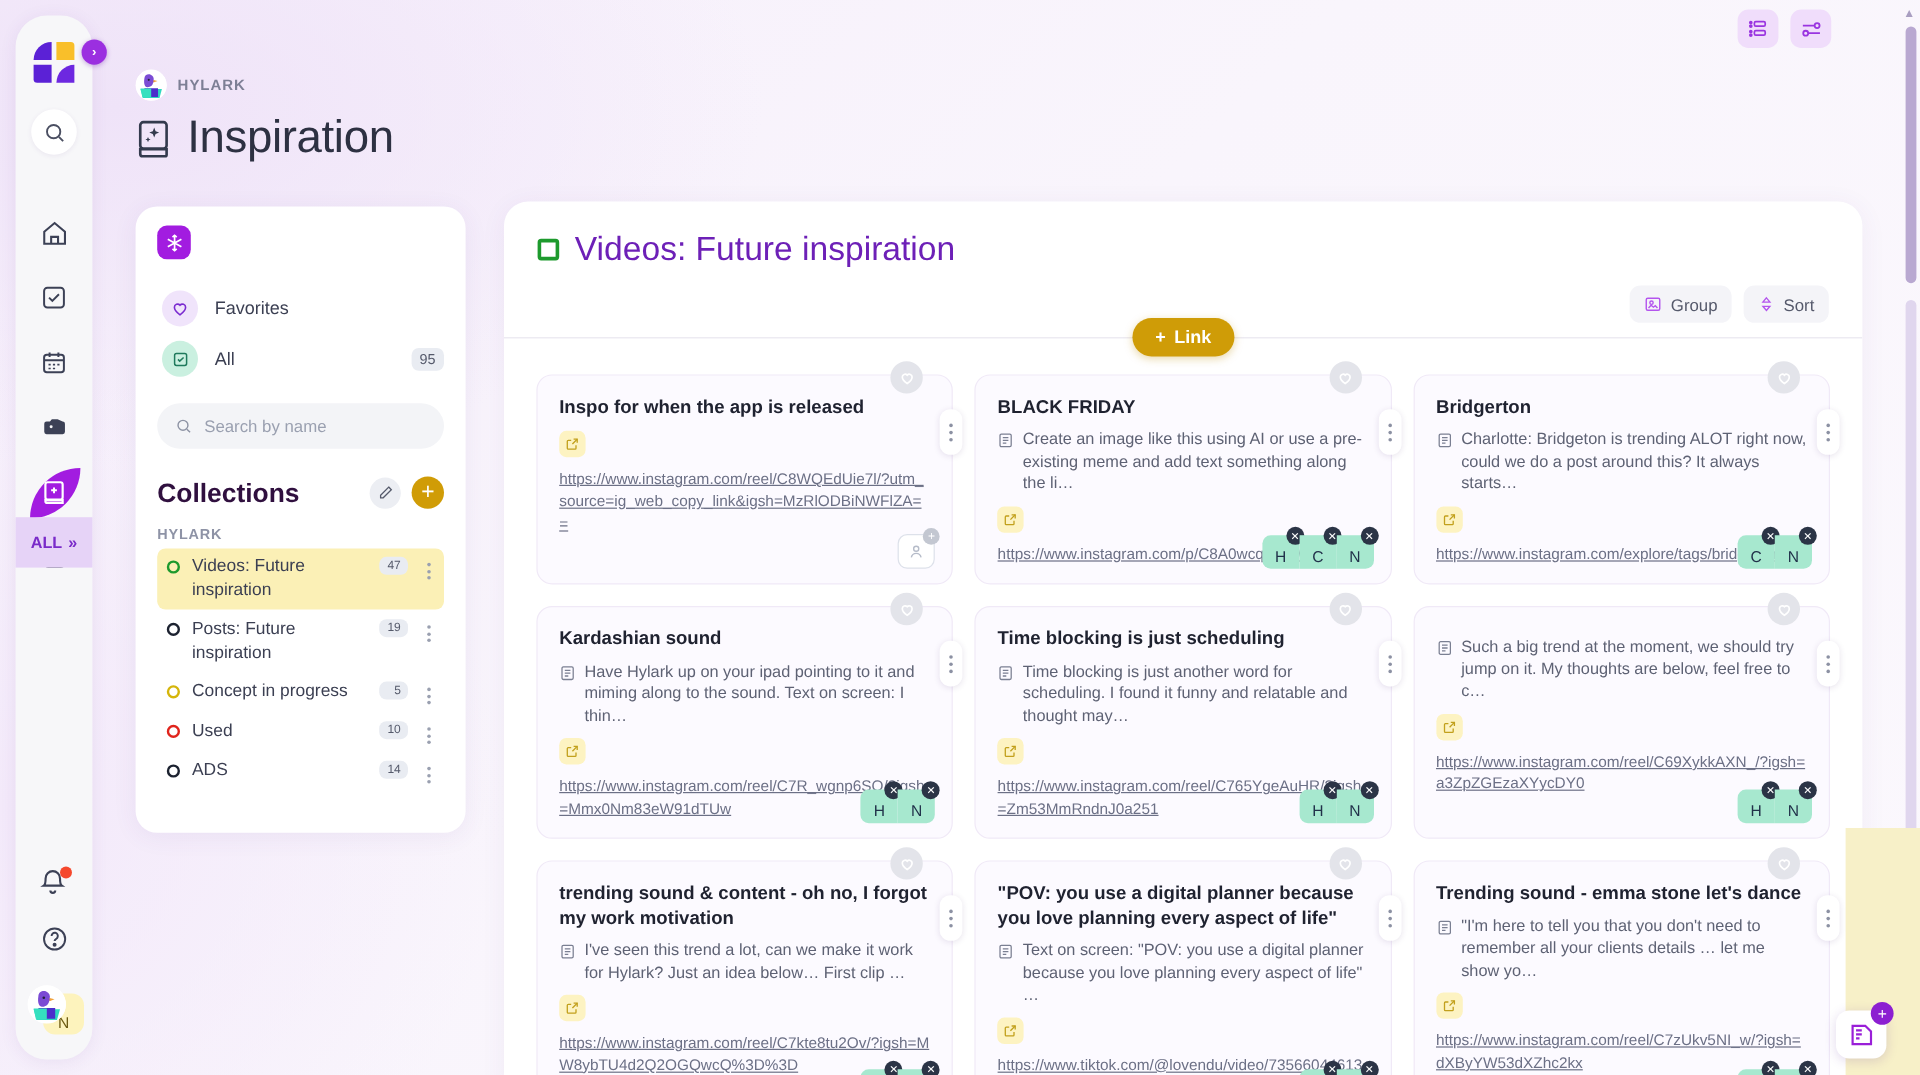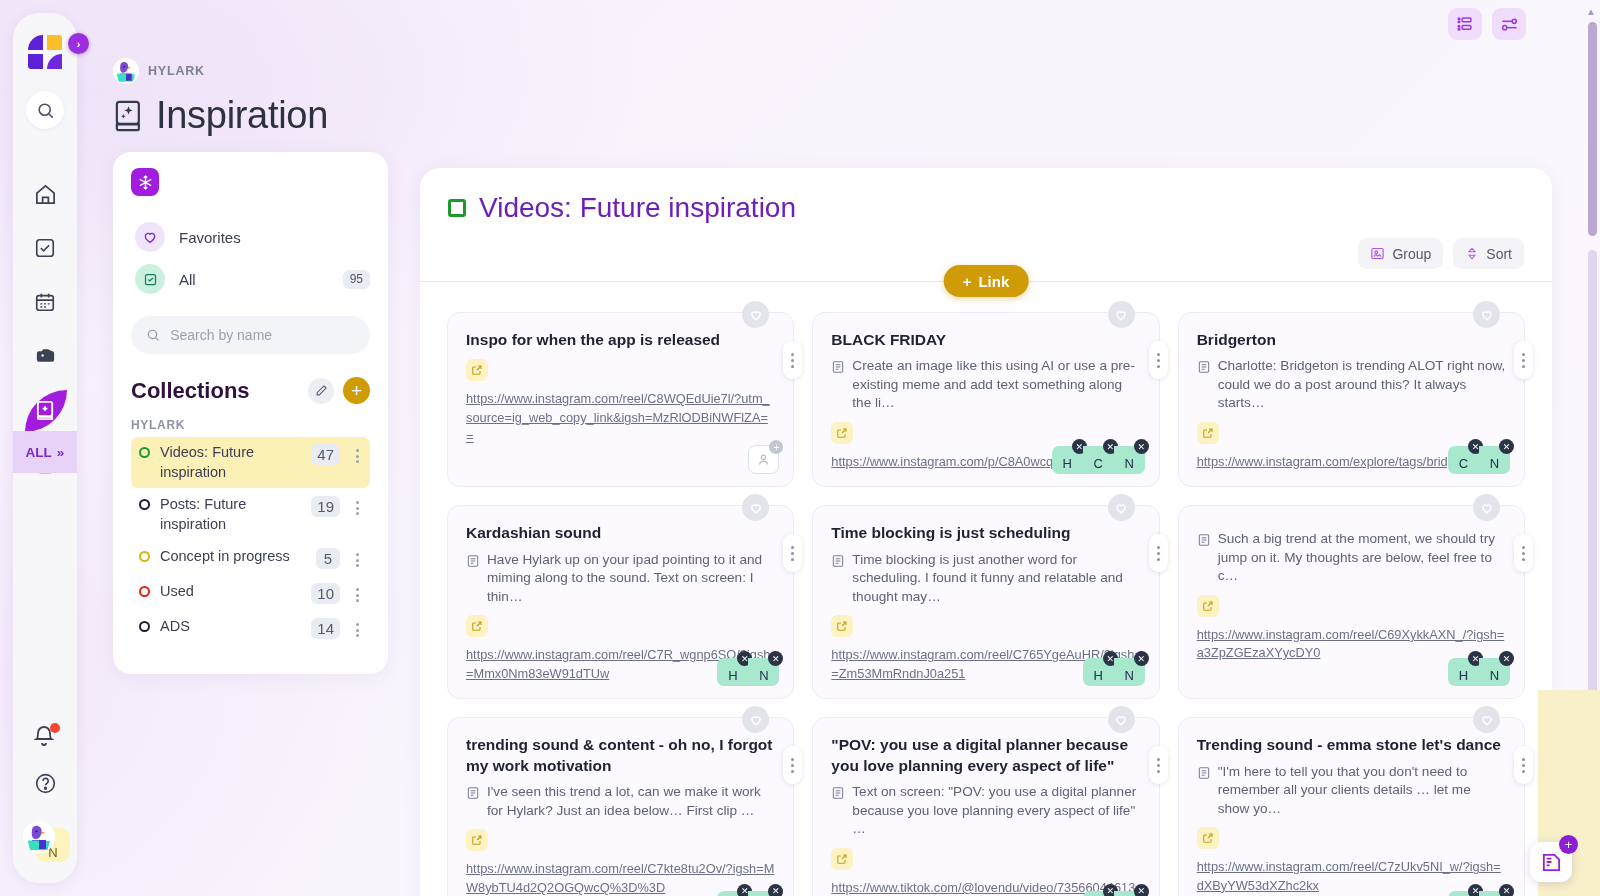--- a/index.html
+++ b/index.html
@@ -76,21 +76,21 @@
   
   #apphead { position:absolute; left: 113px; top: 58px; }
   .brandrow { display:flex; align-items:center; gap: 9px; }
   .brand-ava { width: 26px; height: 26px; border-radius:50%; background:#fff; overflow:hidden; flex:none;}
   .brand-name { font-size: 12.5px; font-weight: bold; letter-spacing: .8px; color: #7d7f95; }
   .pagetitle-row { display:flex; align-items:center; gap: 12px; margin-top: 10px; }
   .pagetitle { font-size: 38px; color: #2d3142; font-weight: 400; letter-spacing: -.3px;}
 
   
   #panel {
-    position:absolute; left: 113px; top: 152px;
+    position:absolute; left: 113px; top: 172px;
     width: 275px; height: 522px;
     background: #fff; border-radius: 18px;
     box-shadow: 0 3px 20px rgba(90,50,140,.07);
     padding: 16px 18px;
   }
   .panel-badge {
     width: 28px; height: 28px; border-radius: 8px; background:#a21ce0;
     display:flex; align-items:center; justify-content:center; margin-bottom: 20px;
   }
   .nav-item { display:flex; align-items:center; gap: 14px; padding: 6px 0 6px 4px; cursor:pointer; }
@@ -122,21 +122,21 @@
     display:flex; align-items:center; justify-content:center; font-size: 19px; line-height:0; cursor:pointer;
   }
   .group-label { font-size: 12px; font-weight:bold; letter-spacing:.7px; color:#8e93a6; margin: 14px 0 5px 0;}
   .coll-row {
     display:flex; align-items:flex-start; gap: 10px; padding: 6px 6px 6px 8px;
     border-radius: 7px; cursor:pointer; margin-bottom: 1px;
   }
   .coll-row.sel { background: #fbf0b6; }
   .dot-ring { width: 11px; height: 11px; border-radius: 50%; border: 2.4px solid #222; flex:none; margin-top: 4px;}
   .coll-name { font-size: 14.5px; color: #3b3f52; flex:1; line-height: 1.35; }
-  .coll-count { background:#e9ecf2; color:#555a6b; border-radius:6px; font-size:15px; padding:2px 6px; min-width:24px; text-align:center; margin-top:1px;}
+  .coll-count { background:#e9ecf2; color:#555a6b; border-radius:6px; font-size:10px; padding:2px 6px; min-width:24px; text-align:right; margin-top:1px;}
   .kebab { width: 14px; display:flex; flex-direction:column; align-items:center; gap:2.5px; padding-top:6px; cursor:pointer;}
   .kebab i { width: 3px; height:3px; border-radius:50%; background:#9aa0b0; display:block;}
 
   
   #main {
     position:absolute; left: 420px; top: 168px; width: 1132px; height: 740px;
     background: #fff; border-radius: 20px 20px 0 0;
     box-shadow: 0 3px 22px rgba(90,50,140,.06);
     overflow: hidden;
   }

